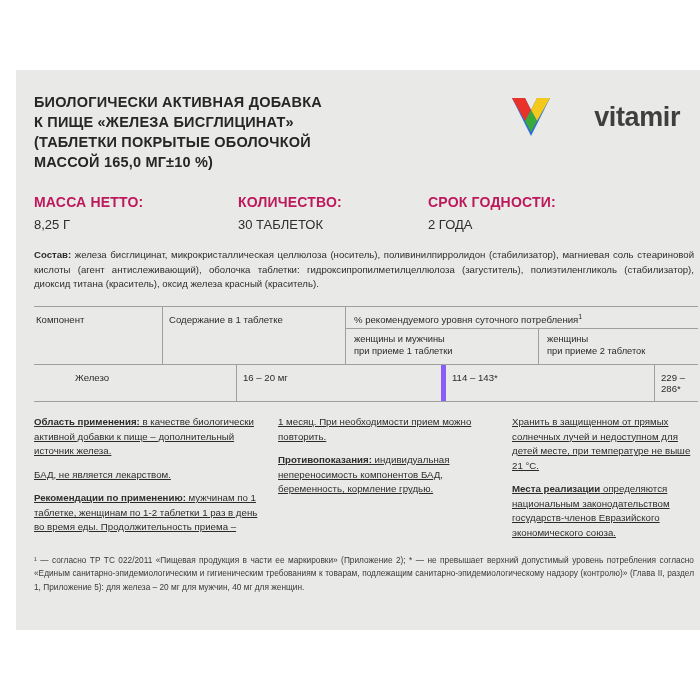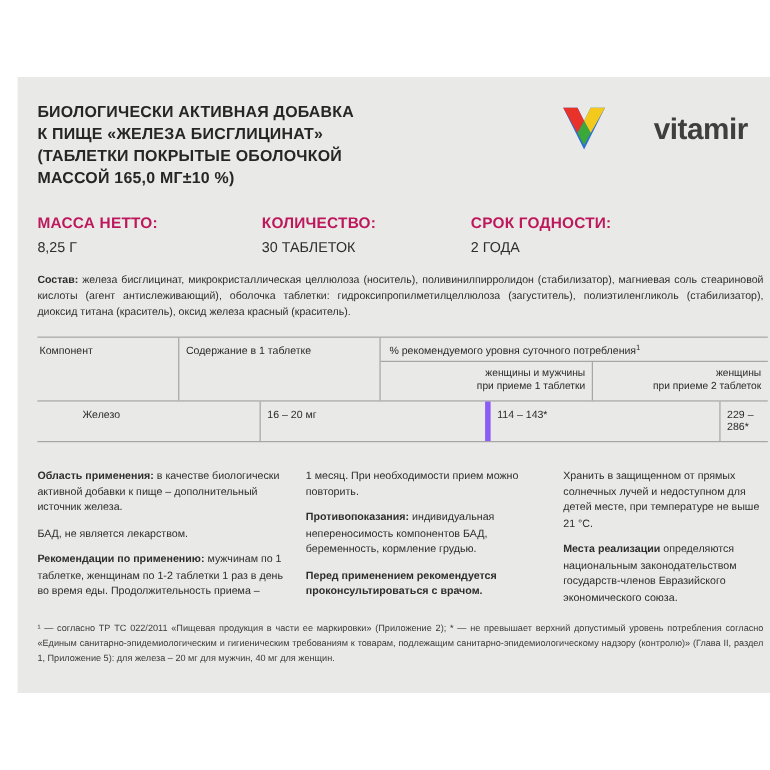--- a/index.html
+++ b/index.html
@@ -130,41 +130,41 @@
   }
   .perc-title sup { font-size: 7px; }
   .perc-sub {
     display: flex;
     border-top: 1px solid #9f9f9d;
   }
   .perc-sub > div {
     padding: 4px 6px 6px 8px;
     font-size: 9.3px;
     line-height: 1.35;
-    text-align: right;
   }
   .perc-sub-a { width: 178px; }
   .perc-sub-b { flex: 1; border-left: 1px solid #9f9f9d; }
   .nutri-row {
     display: flex;
     align-items: stretch;
   }
   .nutri-row .cell {
     font-size: 9.6px;
     padding: 7px 6px;
     margin-left: 35px;
   }
   .cell-name { width: 120px; padding-left: 2px; }
   .cell-amount { width: 170px; border-left: 1px solid #9f9f9d; padding-left: 56px; box-sizing: border-box;}
   .cell-p1 { width: 178px; border-left: 5px solid #8b5cf6; padding-left: 38px; box-sizing: border-box;}
   .cell-p2 { flex: 1; border-left: 1px solid #9f9f9d; padding-left: 52px; box-sizing: border-box;}
   
   .cols {
     display: flex;
-    margin-top: 24px;
+    margin-top: 13px;
+    text-decoration: underline;
   }
   .col {
     font-size: 9.7px;
     line-height: 1.5;
     color: #2d2d2d;
     padding-right: 16px;
   }
   .col p { margin: 0 0 9px 0; }
   .col p:last-child { margin-bottom: 0; }
   .c1 { width: 228px; }
@@ -247,21 +247,20 @@
 
     <div class="cols">
       <div class="col c1">
         <p><b>Область применения:</b><span> в качестве биологически активной добавки к пище – дополнительный источник железа.</span></p>
         <p><span>БАД, не является лекарством.</span></p>
         <p><b>Рекомендации по применению:</b><span> мужчинам по 1 таблетке, женщинам по 1-2 таблетки 1 раз в день во время еды. Продолжительность приема –</span></p>
       </div>
       <div class="col c2">
         <p><span>1 месяц. При необходимости прием можно повторить.</span></p>
         <p><b>Противопоказания:</b><span> индивидуальная непереносимость компонентов БАД, беременность, кормление грудью.</span></p>
-        <p><b>Перед применением рекомендуется проконсультироваться с врачом.</b></p>
       </div>
       <div class="col c3">
         <p><span>Хранить в защищенном от прямых солнечных лучей и недоступном для детей месте, при температуре не выше 21 °С.</span></p>
         <p><b>Места реализации</b><span> определяются национальным законодательством государств-членов Евразийского экономического союза.</span></p>
       </div>
     </div>
 
     <div class="footnote">¹ — согласно ТР ТС 022/2011 «Пищевая продукция в части ее маркировки» (Приложение 2); * — не превышает верхний допустимый уровень потребления согласно «Единым санитарно-эпидемиологическим и гигиеническим требованиям к товарам, подлежащим санитарно-эпидемиологическому надзору (контролю)» (Глава II, раздел 1, Приложение 5): для железа – 20 мг для мужчин, 40 мг для женщин.</div>
 
   </div>

